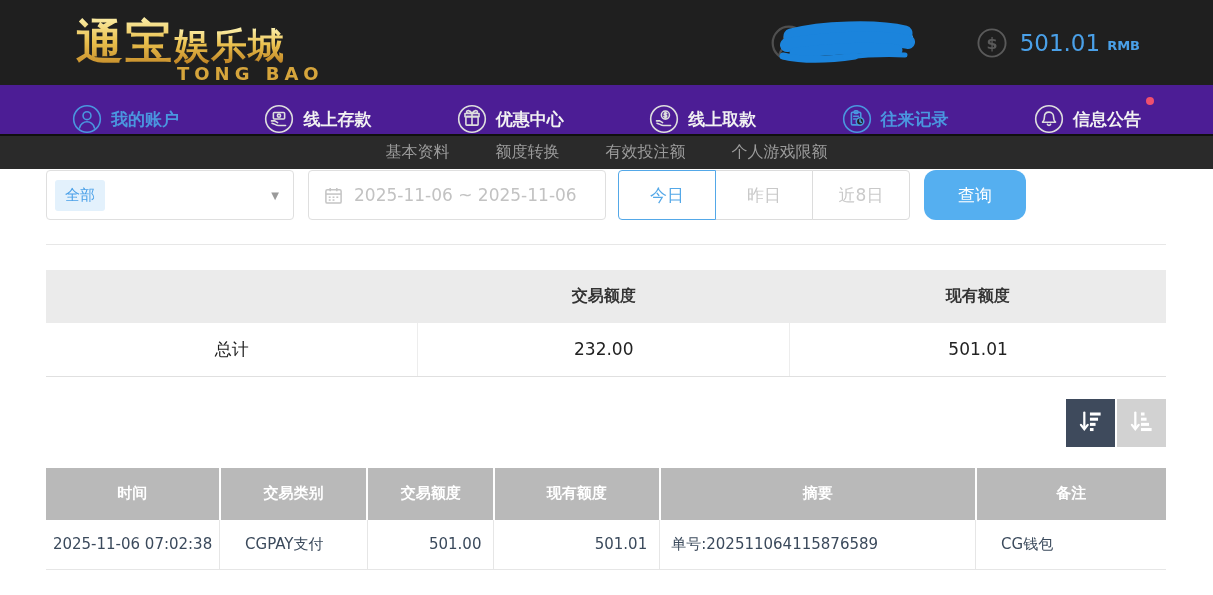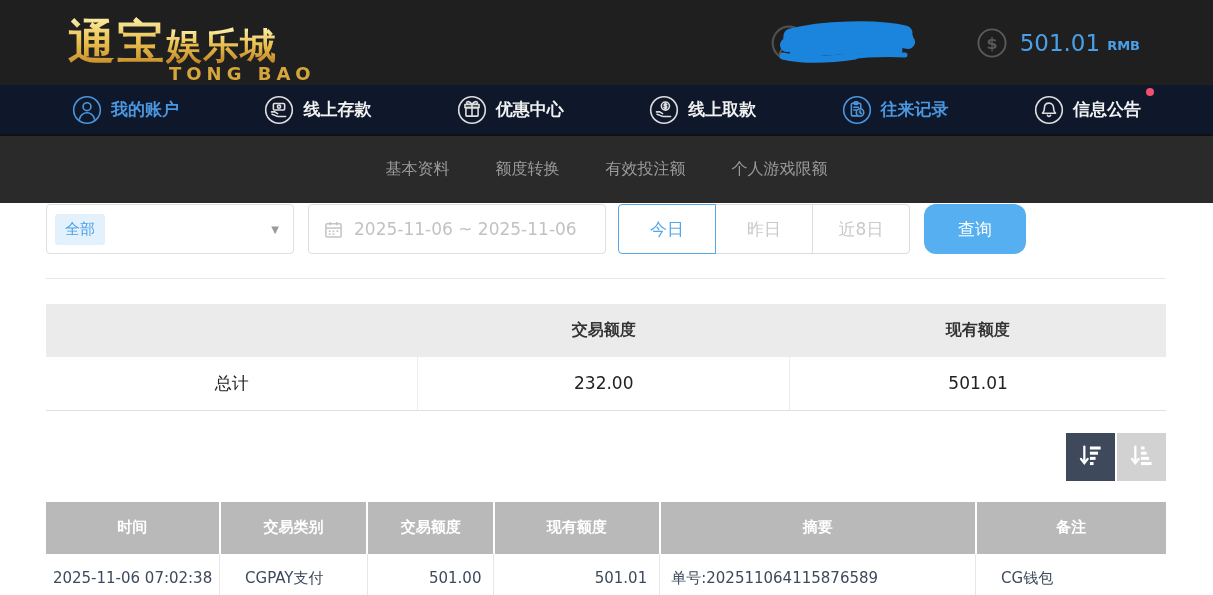--- a/index.html
+++ b/index.html
@@ -11,55 +11,55 @@
     justify-content:space-between; padding:0 73px 0 68px; }
   .logo { display:flex; align-items:center; gap:9px; cursor:pointer; }
   .chip { width:64px; height:64px; border-radius:50%;
     background:repeating-conic-gradient(from 10deg, #8e1d23 0deg 24deg, #f2eeee 24deg 48deg);
     border:2px solid #5f1013; position:relative; flex:0 0 auto; }
   .chip-core { position:absolute; left:50%; top:50%; transform:translate(-50%,-50%);
     width:36px; height:36px; border-radius:50%;
     background:radial-gradient(circle at 35% 30%, #eed678, #c49a33 70%, #a87e22);
     border:2px solid #8a6a1f; display:flex; align-items:center; justify-content:center;
     font-size:13px; font-weight:bold; color:#5d4413; }
-  .logo-cn { display:flex; align-items:baseline; position:relative; }
+  .logo-cn { display:flex; align-items:baseline; position:relative;margin-left:8px; }
   .gold { background-image:linear-gradient(180deg,#fdf3b3 5%,#eac04e 48%,#b97b1e 100%);
     -webkit-background-clip:text; background-clip:text; -webkit-text-fill-color:transparent;
     color:#e3b54a; font-weight:bold; }
   .cn-primary { font-size:47px; letter-spacing:2px; }
   .cn-secondary-wrap { position:relative; }
   .cn-secondary { font-size:36px; letter-spacing:1px; }
   .logo-en { position:absolute; left:3px; bottom:-13px; font-size:18px; font-weight:bold;
     letter-spacing:5px; color:#d6a53c; white-space:nowrap; }
 
   .topbar-right { display:flex; align-items:center; gap:60px; }
   .account { position:relative; width:146px; height:44px; cursor:pointer; }
   .person-icon { position:absolute; left:0; top:4px; color:#4f4f4f; }
   .uname-digit { position:absolute; right:2px; top:8px; font-size:21px; color:#4aa0e8; }
   .scribble { position:absolute; left:8px; top:0; }
   .balance { display:flex; align-items:center; gap:13px; cursor:pointer; }
   .dollar-icon { color:#5a5a5a; }
   .amount { font-size:23px; color:#4aa0e8; font-weight:500; }
   .cur { font-size:13px; font-weight:bold; color:#4aa0e8; margin-left:-6px; padding-top:6px; }
 
   
-  .mainnav { height:51px; background:#0f172a; border-bottom:2px solid #101010;
-    display:flex; align-items:center; justify-content:space-between; padding:0 72px; }
+  .mainnav { height:51px; background:#4c1d95; border-bottom:2px solid #101010;
+    display:flex; align-items:flex-end; justify-content:space-between; padding:0 72px; }
   .nav-item { display:flex; align-items:center; gap:9px; color:#f2f2f2; font-size:17px;
     font-weight:bold; cursor:pointer; position:relative; }
   .nav-item .nav-icon { color:#dedede; display:flex; }
   .nav-item.active { color:#4a96df; }
   .nav-item.active .nav-icon { color:#4a96df; }
   .nav-icon svg { stroke:currentColor; fill:none; stroke-width:1.7;
     stroke-linecap:round; stroke-linejoin:round; }
   .notif-dot { position:absolute; top:-7px; right:-13px; width:8px; height:8px;
     border-radius:50%; background:#f0506e; }
 
   
-  .subnav { height:67px; background:#2a2a2a; display:flex; align-items:center;
+  .subnav { height:33px; background:#2a2a2a; display:flex; align-items:center;
     justify-content:center; gap:46px; }
   .subnav-item { color:#9b9b9b; font-size:16px; cursor:pointer; }
 
   
   .content { padding:0 47px 0 46px; }
   .filter-row { margin-top:1px; display:flex; align-items:stretch; height:50px; }
   .select { width:248px; border:1px solid #dfdfdf; border-radius:4px; position:relative;
     display:flex; align-items:center; padding:0 8px; cursor:pointer; background:#fff; }
   .chip-tag { background:#e3f1fc; color:#4aa0e8; font-size:15px; padding:6px 10px;
     border-radius:3px; }

